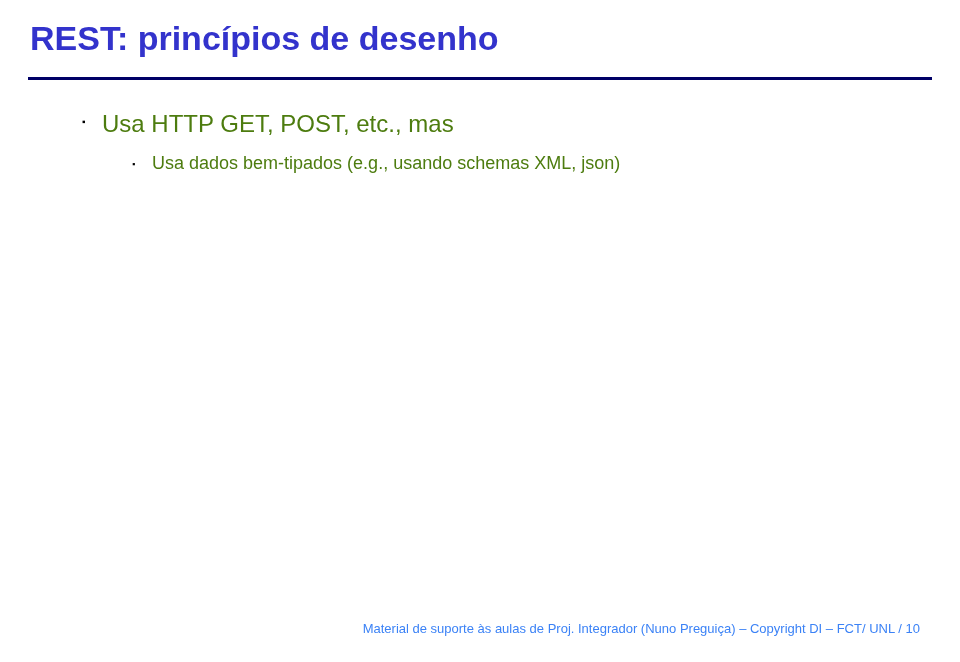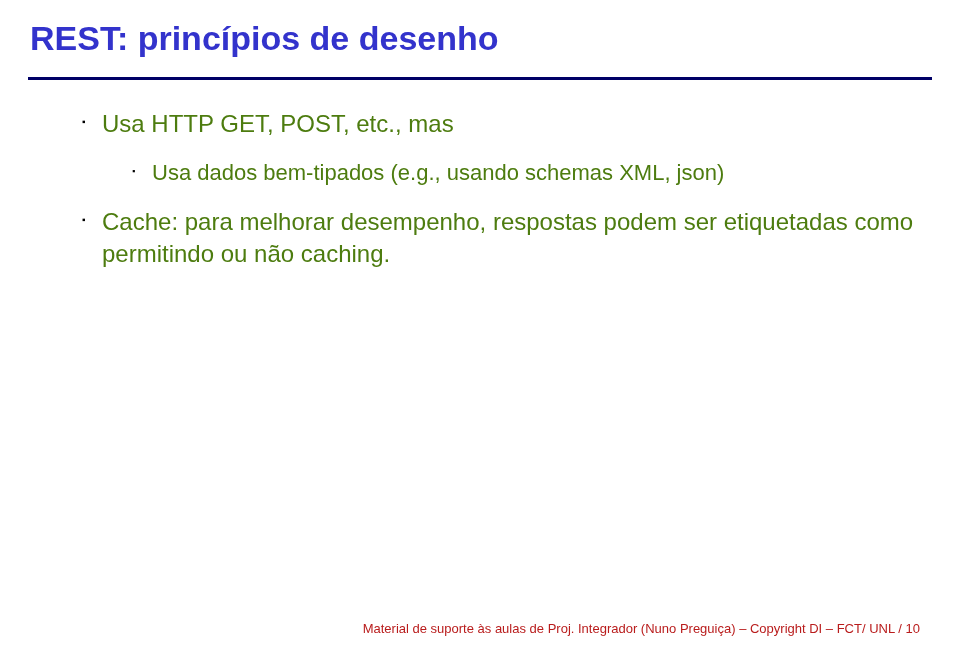--- a/index.html
+++ b/index.html
@@ -46,56 +46,53 @@
     position: absolute;
     left: 0;
     top: 7px;
     font-size: 10px;
     color: #000;
   }
   .lvl2 {
     position: relative;
     padding-left: 20px;
     margin-left: 30px;
-    margin-top: 18px;
+    margin-top: 11px;
     margin-bottom: 18px;
-    font-size: 22px;
+    font-size: 18px;
   }
   .lvl2::before {
     content: "▪";
     position: absolute;
     left: 0;
     top: 7px;
     font-size: 9px;
     color: #000;
   }
   .footer {
     position: absolute;
     bottom: 26px;
     right: 40px;
     font-size: 13px;
-    color: #b91c1c;
+    color: #3b82f6;
     font-family: Tahoma, Verdana, sans-serif;
     letter-spacing: 0;
     white-space: nowrap;
   }
 </style>
 </head>
 <body>
 
 <div class="slide">
   <div class="title">REST: princípios de desenho</div>
   <div class="rule"></div>
 
   <div class="content">
     <div class="lvl1">
       <span>Usa HTTP GET, POST, etc., mas</span>
       <div class="lvl2">
         <span>Usa dados bem-tipados (e.g., usando schemas XML, json)</span>
       </div>
     </div>
-    <div class="lvl1">
-      <span>Cache: para melhorar desempenho, respostas podem ser etiquetadas como permitindo ou não caching.</span>
-    </div>
   </div>
 
   <div class="footer">Material de suporte às aulas de Proj. Integrador (Nuno Preguiça) – Copyright DI – FCT/ UNL  /   10</div>
 </div>
 
 </body></html>

